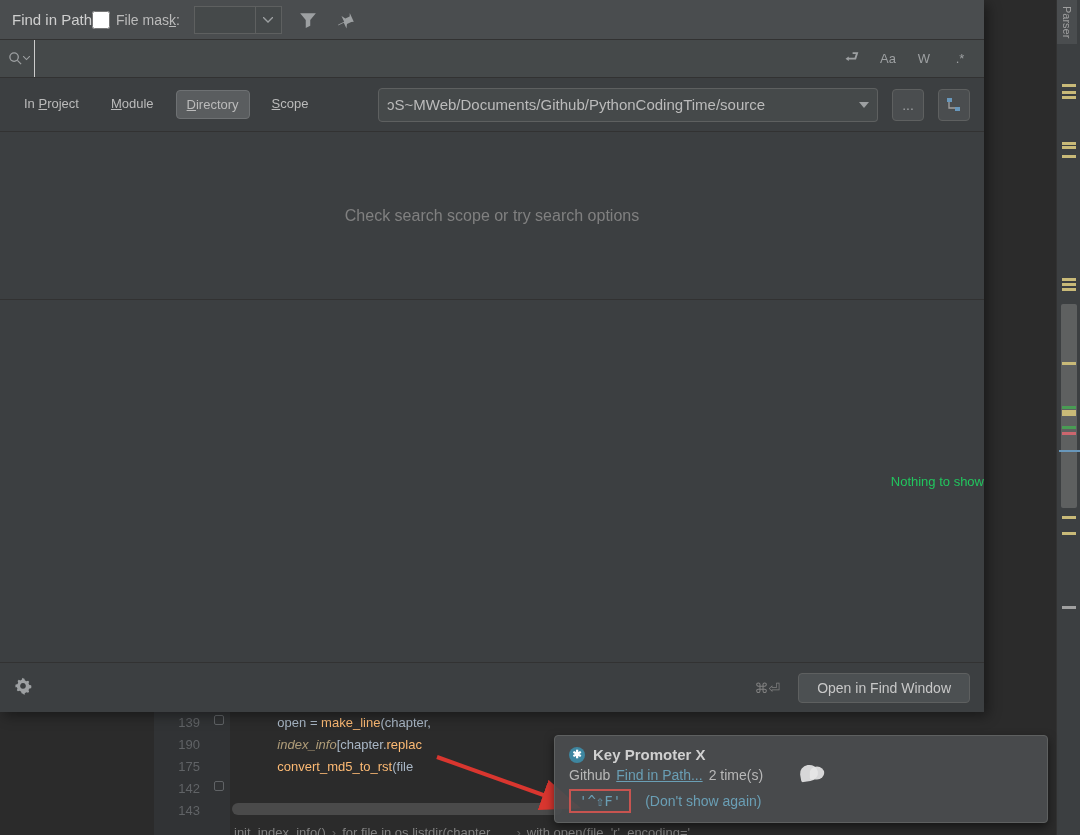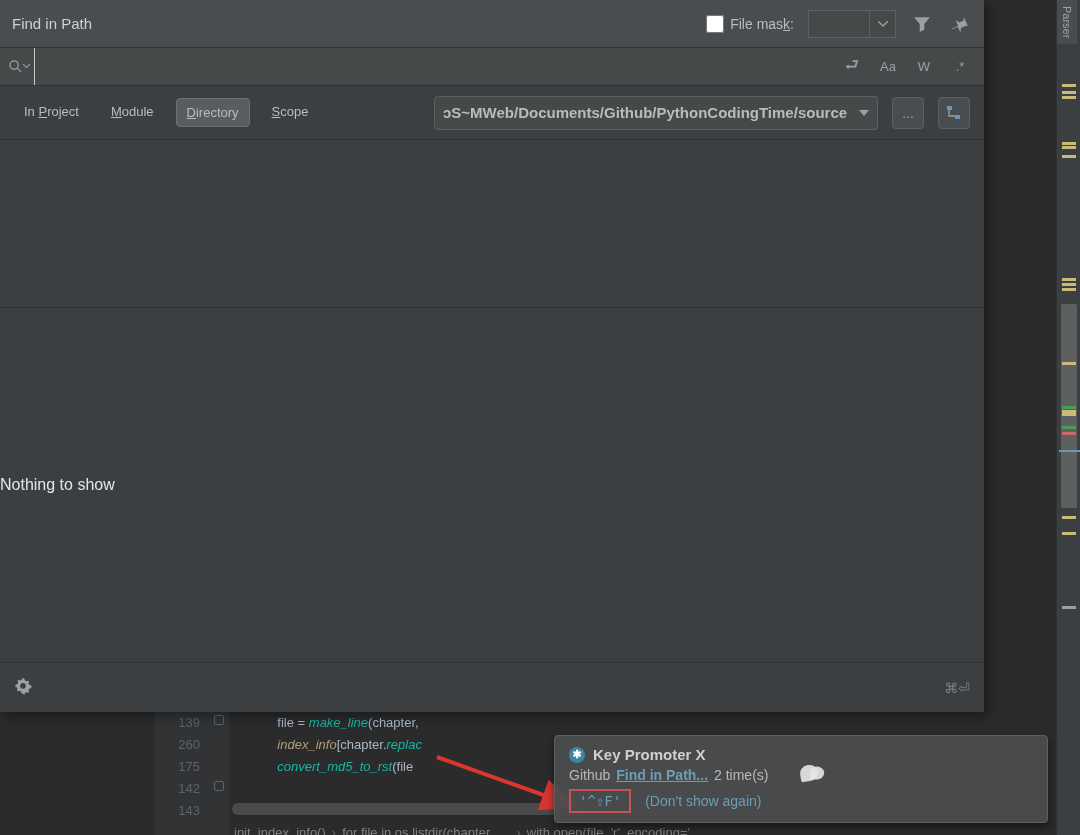--- a/index.html
+++ b/index.html
@@ -1,21 +1,21 @@
 <!DOCTYPE html>
 <html><head>
 <meta charset="utf-8">
 <style>
   * { box-sizing: border-box; margin: 0; padding: 0; font-family: -apple-system, "Helvetica Neue", Arial, sans-serif; }
   body { width: 1080px; height: 835px; background: #2b2b2b; color: #bbbbbb; overflow: hidden; position: relative; }
   
   
   .dialog { position: absolute; left: 0; top: 0; width: 984px; height: 712px; background: #3c3f41; display: flex; flex-direction: column; box-shadow: 4px 4px 12px rgba(0,0,0,0.4); }
   
-  .titlebar { height: 48px; background: #4a4d4f; display: flex; align-items: center; padding: 0 12px; justify-content: space-between; border-bottom: 1px solid #323232; }
+  .titlebar { height: 40px; background: #4a4d4f; display: flex; align-items: center; padding: 0 12px; border-bottom: 1px solid #323232; }
   .titlebar .title { color: #cfcfcf; font-size: 15px; font-weight: 500; }
   .titlebar .right-controls { display: flex; align-items: center; gap: 14px; }
   .file-mask { display: flex; align-items: center; gap: 6px; color: #bbbbbb; font-size: 14px; }
   .file-mask input[type="checkbox"] { width: 18px; height: 18px; accent-color: #6897bb; }
   .file-mask .underline { text-decoration: underline; }
   .file-mask-input { width: 62px; height: 28px; background: #45494a; border: 1px solid #5e6060; }
   .file-mask-dd { width: 26px; height: 28px; background: #45494a; border: 1px solid #5e6060; border-left: none; display:flex; align-items:center; justify-content:center; color:#9da0a2;}
   .icon-btn { width: 24px; height: 24px; display: flex; align-items: center; justify-content: center; color: #9da0a2; cursor: pointer; }
   .icon-btn svg { width: 18px; height: 18px; }
   
@@ -30,39 +30,39 @@
   .scope-tab { padding: 6px 10px; font-size: 13px; color: #bbbbbb; border-radius: 4px; cursor:pointer;}
   .scope-tab .u { text-decoration: underline; }
   .scope-tab.active { background: #5a5d5f; border: 1px solid #6e7173; }
   .path-box { flex: 1; height: 34px; background: #45494a; border: 1px solid #5e6060; border-radius: 4px; display:flex; align-items:center; padding:0 8px; color:#bbbbbb; font-size:15px; overflow:hidden; white-space:nowrap;}
   .path-dd { width: 28px; height: 34px; background: #45494a; border:1px solid #5e6060; border-left:none; border-radius:0 4px 4px 0; margin-left:-4px; display:flex;align-items:center;justify-content:center;color:#9da0a2;}
   .sq-btn { width: 32px; height: 32px; background: #4a4d4f; border:1px solid #5e6060; border-radius:4px; display:flex;align-items:center;justify-content:center;color:#9da0a2; cursor:pointer; font-size:14px;}
   
   .results-area { flex: 0 0 168px; display:flex; flex-direction:column; align-items:center; justify-content:center; gap: 34px; color:#808080; font-size:16px; border-bottom: 1px solid #323232;}
   .results-area .msg2 { color:#808080; }
   
-  .preview-area { flex: 1; display:flex; align-items:center; justify-content:flex-start; color:#e5e5e5; font-size:16px; background:#3c3f41;}
+  .preview-area { flex: 1; display:flex; align-items:center; justify-content:flex-end; color:#22c55e; font-size:13px; background:#3c3f41;}
   
   .bottom-bar { height: 50px; border-top: 1px solid #323232; display:flex; align-items:center; justify-content:space-between; padding: 0 14px;}
   .gear { color:#9da0a2; cursor:pointer;}
   .bottom-right { display:flex; align-items:center; gap:18px;}
   .hint { color:#808080; font-size:14px;}
   .open-btn { height: 30px; padding: 0 18px; background:#4c5052; border:1px solid #5e6060; border-radius:4px; color:#c8c8c8; font-size:14px; cursor:pointer; display:flex;align-items:center;}
   
   
   .code-bg { position:absolute; left:154px; top:710px; width:840px; height:130px; background:#2b2b2b; font-family: "Menlo","Consolas",monospace; font-size:13px; line-height:22px; color:#a9b7c6;}
   .gutter { position:absolute; left:0; top:0; width:56px; height:100%; background:#313335; color:#606366; text-align:right; padding-right:10px; padding-top:2px;}
   .gutter div { height:22px; }
   .fold-col { position:absolute; left:56px; top:0; width:20px; height:100%; background:#313335;}
   .fold-mark { position:absolute; left:4px; width:10px; height:10px; border:1px solid #606366; border-radius:2px;}
   .code-lines { position:absolute; left:80px; top:2px; right:0;}
   .code-lines pre { margin:0; height:22px; white-space:pre;}
   .kw { color:#cc7832; font-style: italic;}
   .op { color:#a9b7c6;}
-  .fn { color:#14b8a6;font-style:italic;}
+  .fn { color:#fdba74;}
   .fn2 { color:#b09d79; font-style: italic;}
   .scrollbar-h { position:absolute; left:78px; width:330px; top:93px; height:12px; background:#4e4e4e; border-radius:6px; opacity:0.9;}
   .breadcrumb-bar { position:absolute; left:80px; top:112px; color:#808080; font-size:13px; display:flex; gap:6px; align-items:center;}
   .breadcrumb-bar .sep { color:#606060;}
   
   
   .right-rail { position:absolute; right:0; top:0; width:24px; height:835px; background:#3c3f41; border-left:1px solid #323232;}
   .rail-label { writing-mode: vertical-rl; color:#a0a0a0; font-size:11px; padding:6px 4px; background:#4a4d4f;}
   .rail-scrollbar { position:absolute; left:2px; top:70px; width:20px; bottom:10px; background:#3c3f41;}
   .mark { position:absolute; left:3px; width:14px; height:3px; }
@@ -71,21 +71,21 @@
   .mark.w { background:#a0a0a0;}
   .mark.r { background:#cc666e;}
   .thumb { position:absolute; left:2px; width:16px; background:#5e6060; border-radius:2px;}
   .cursor-mark {position:absolute; left:0; width:22px; height:2px; background:#6897bb;}
   
   
   .notif { position:absolute; left:554px; top:735px; width:494px; height:88px; background:rgba(74,77,79,0.94); border:1px solid #5e6060; border-radius:4px; padding:10px 14px; box-shadow:0 4px 10px rgba(0,0,0,0.5);}
   .notif .nhead { display:flex; align-items:center; gap:8px; color:#d0d0d0; font-size:15px; font-weight:600;}
   .notif .nicon { width:16px;height:16px; background:#3e86a0; border-radius:50%; display:flex;align-items:center;justify-content:center; color:#fff; font-size:11px; font-weight:bold;}
   .notif .nbody { margin-top:4px; font-size:14px; color:#b8b8b8; display:flex; gap:6px; align-items:center;}
-  .notif .nbody a { color:#6a9fb5; text-decoration:underline; cursor:pointer;font-weight:bold;}
+  .notif .nbody a { color:#6a9fb5; text-decoration:underline; cursor:pointer;}
   .notif .nfoot { margin-top:6px; display:flex; align-items:center; gap:14px;}
   .shortcut-box { border:2px solid #c75450; padding:2px 8px; color:#6a9fb5; font-size:14px; font-family:monospace;}
   .notif .dont { color:#6a9fb5; font-size:14px; cursor:pointer;}
   .arrow { position:absolute; left:432px; top:752px; pointer-events:none;}
   
   
   .watermark { position:absolute; left:800px; top:765px; color:#efefef; font-size:22px; font-weight:500; display:flex; align-items:center; gap:6px; opacity:0.95; text-shadow: 0 0 4px rgba(0,0,0,0.5);}
   .wm-bubble { display:inline-flex; gap:-4px;}
   .wm-bubble span { width:18px; height:16px; background:#efefef; border-radius:50% 50% 50% 2px; display:inline-block; margin-right:-4px; opacity:0.9; transform: rotate(-10deg);}
 </style>
@@ -114,31 +114,31 @@
     <div class="cursor-mark" style="top:380px;"></div>
     <div class="mark y" style="top:446px"></div>
     <div class="mark y" style="top:462px"></div>
     <div class="mark w" style="top:536px"></div>
   </div>
 </div>
 
 <div class="code-bg">
   <div class="gutter">
     <div>139</div>
-    <div>260</div>
+    <div>190</div>
     <div>175</div>
     <div>142</div>
     <div>143</div>
   </div>
   <div class="fold-col">
     <div class="fold-mark" style="top:5px"></div>
     <div class="fold-mark" style="top:71px"></div>
   </div>
   <div class="code-lines">
-    <pre>            <span>file </span><span class="op">=</span><span> </span><span class="fn">make_line</span><span>(chapter,</span></pre>
+    <pre>            <span>open </span><span class="op">=</span><span> </span><span class="fn">make_line</span><span>(chapter,</span></pre>
     <pre>            <span class="fn2">index_info</span><span>[chapter.</span><span class="fn">replac</span></pre>
     <pre>            <span class="fn">convert_md5_to_rst</span><span>(file</span></pre>
     <pre> </pre>
   </div>
   <div class="scrollbar-h"></div>
   <div class="breadcrumb-bar">
     <span>init_index_info()</span>
     <span class="sep">›</span>
     <span>for file in os.listdir(chapter_…</span>
     <span class="sep">›</span>
@@ -197,53 +197,55 @@
   </div>
 
   <div class="scope-row">
     <div class="scope-tabs">
       <div class="scope-tab"><span>In </span><span class="u">P</span><span>roject</span></div>
       <div class="scope-tab"><span class="u">M</span><span>odule</span></div>
       <div class="scope-tab active"><span class="u">D</span><span>irectory</span></div>
       <div class="scope-tab"><span class="u">S</span><span>cope</span></div>
     </div>
     <div style="flex:1"></div>
-    <div style="display:flex; align-items:flex-start; width:444px;font-weight:bold;">
+    <div style="display:flex; align-items:flex-start; width:500px;">
       <div class="path-box">ɔS~MWeb/Documents/Github/PythonCodingTime/source</div>
       <div class="path-dd">
         <svg viewBox="0 0 10 6" width="10">
             <path d="M0 0 L5 6 L10 0 z" fill="currentColor"></path>
           </svg>
       </div>
     </div>
     <div class="sq-btn">...</div>
     <div class="sq-btn">
       <svg viewBox="0 0 16 16" width="16">
         <rect x="1" y="1" width="5" height="4" fill="#6897bb"></rect>
         <rect x="9" y="10" width="5" height="4" fill="#6897bb"></rect>
         <path d="M3 5 v6 h6" fill="none" stroke="#a0a0a0" stroke-width="1.3"></path>
       </svg>
     </div>
   </div>
 
   <div class="results-area">
+    <div class="msg2">Check search scope or try search options</div>
   </div>
 
   <div class="preview-area">
     <div>Nothing to show</div>
   </div>
 
   <div class="bottom-bar">
     <div class="gear">
       <svg viewBox="0 0 16 16" width="18">
           <path d="M8 5 a3 3 0 1 0 .001 0 z M8 0 l1.5 .3 .4 1.8 1.6 .9 1.8 -.6 1.1 1.1 -.6 1.8 .9 1.6 1.8 .4 .3 1.5 -.3 1.5 -1.8 .4 -.9 1.6 .6 1.8 -1.1 1.1 -1.8 -.6 -1.6 .9 -.4 1.8 L8 16 l-1.5 -.3 -.4 -1.8 -1.6 -.9 -1.8 .6 -1.1 -1.1 .6 -1.8 -.9 -1.6 L.3 9.5 0 8 l.3 -1.5 1.8 -.4 .9 -1.6 L2.4 2.7 3.5 1.6 5.3 2.2 6.9 1.3 7.3 -.5 z" fill="currentColor" transform="scale(0.85) translate(1.4 1.4)"></path>
         </svg>
     </div>
     <div class="bottom-right">
       <div class="hint">⌘⏎</div>
+      <div class="open-btn">Open in Find Window</div>
     </div>
   </div>
 </div>
 
 <svg class="arrow" width="160" height="70">
   <defs>
       <marker id="ah" markerWidth="10" markerHeight="8" refX="9" refY="4" orient="auto">
         <path d="M0 0 L10 4 L0 8 z" fill="#d9362f"></path>
       </marker>
     </defs>

